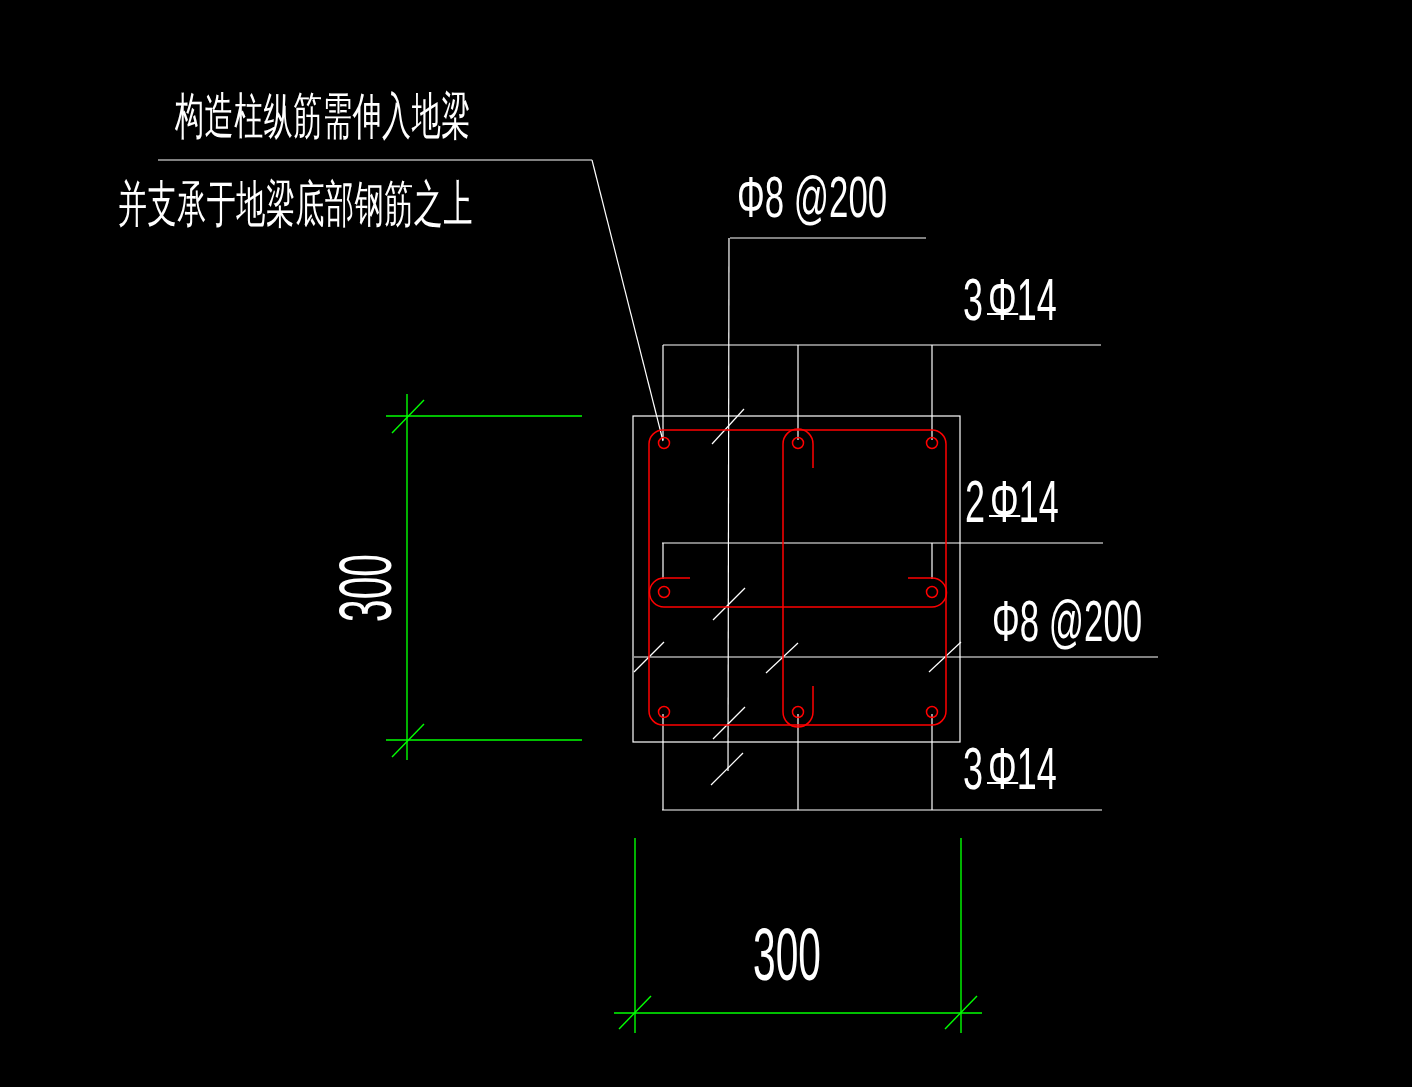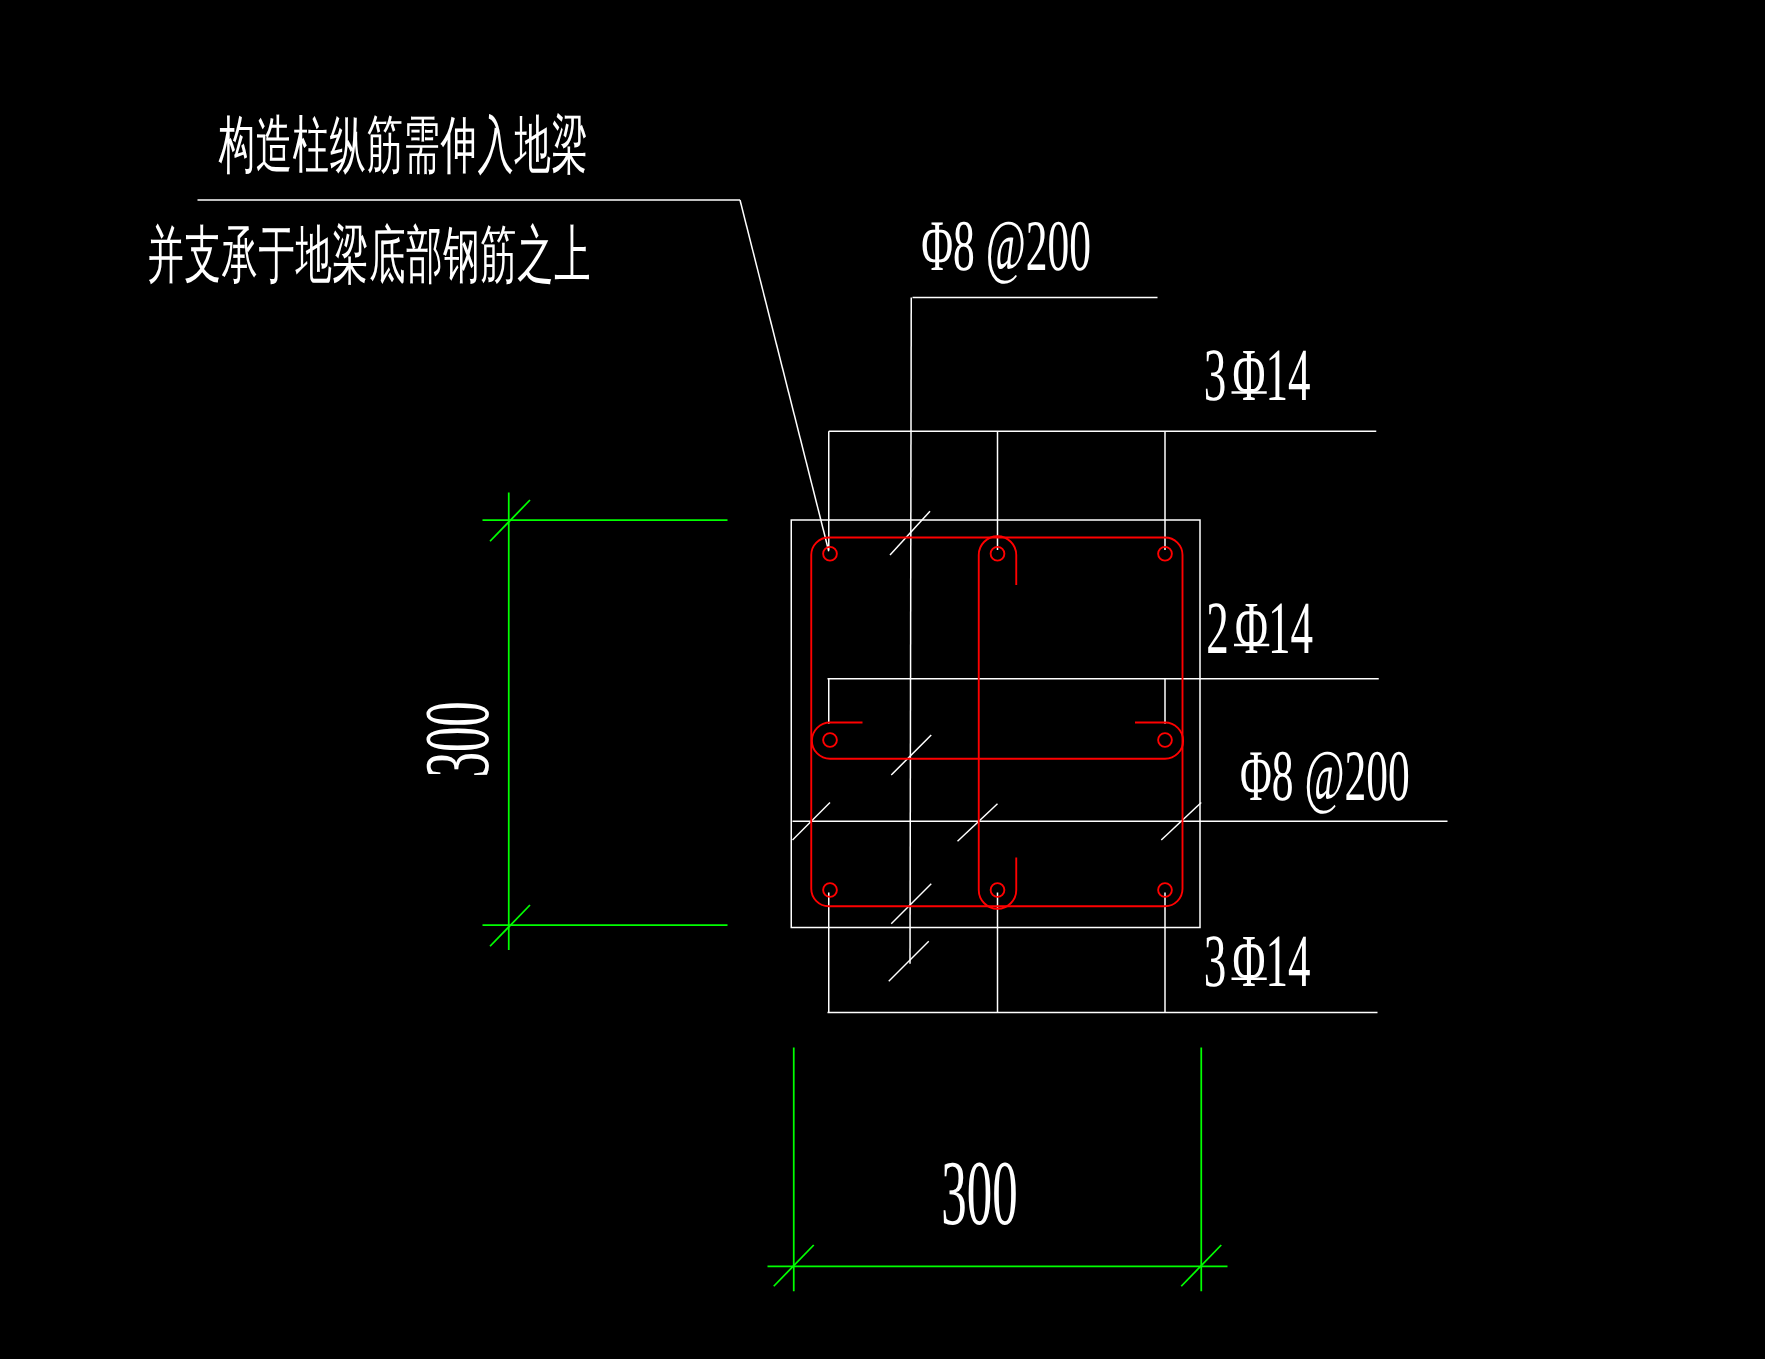--- a/index.html
+++ b/index.html
@@ -1,21 +1,21 @@
 <!DOCTYPE html>
 <html style="--bg: #000000; --white: #ffffff; --red: #ff0000; --green: #00ff00;"><head>
 <meta charset="utf-8">
 <style>
   html,body{margin:0;padding:0;background:#000;}
   .canvas{
     position:relative;
     width:1412px;height:1087px;
     background:var(--bg,#000);
     overflow:hidden;
-    font-family:Liberation Serif, serif;
+    font-family:Liberation Sans, sans-serif;
   }
   svg{position:absolute;left:0;top:0;}
   .wl{stroke:var(--white,#ffffff);stroke-width:1.2;fill:none;}
   .rl{stroke:var(--red,#ff0000);stroke-width:1.5;fill:none;}
   .gl{stroke:var(--green,#00ff00);stroke-width:1.4;fill:none;}
   .txt{
     position:absolute;
     color:var(--white,#ffffff);
     white-space:nowrap;
     line-height:1;

